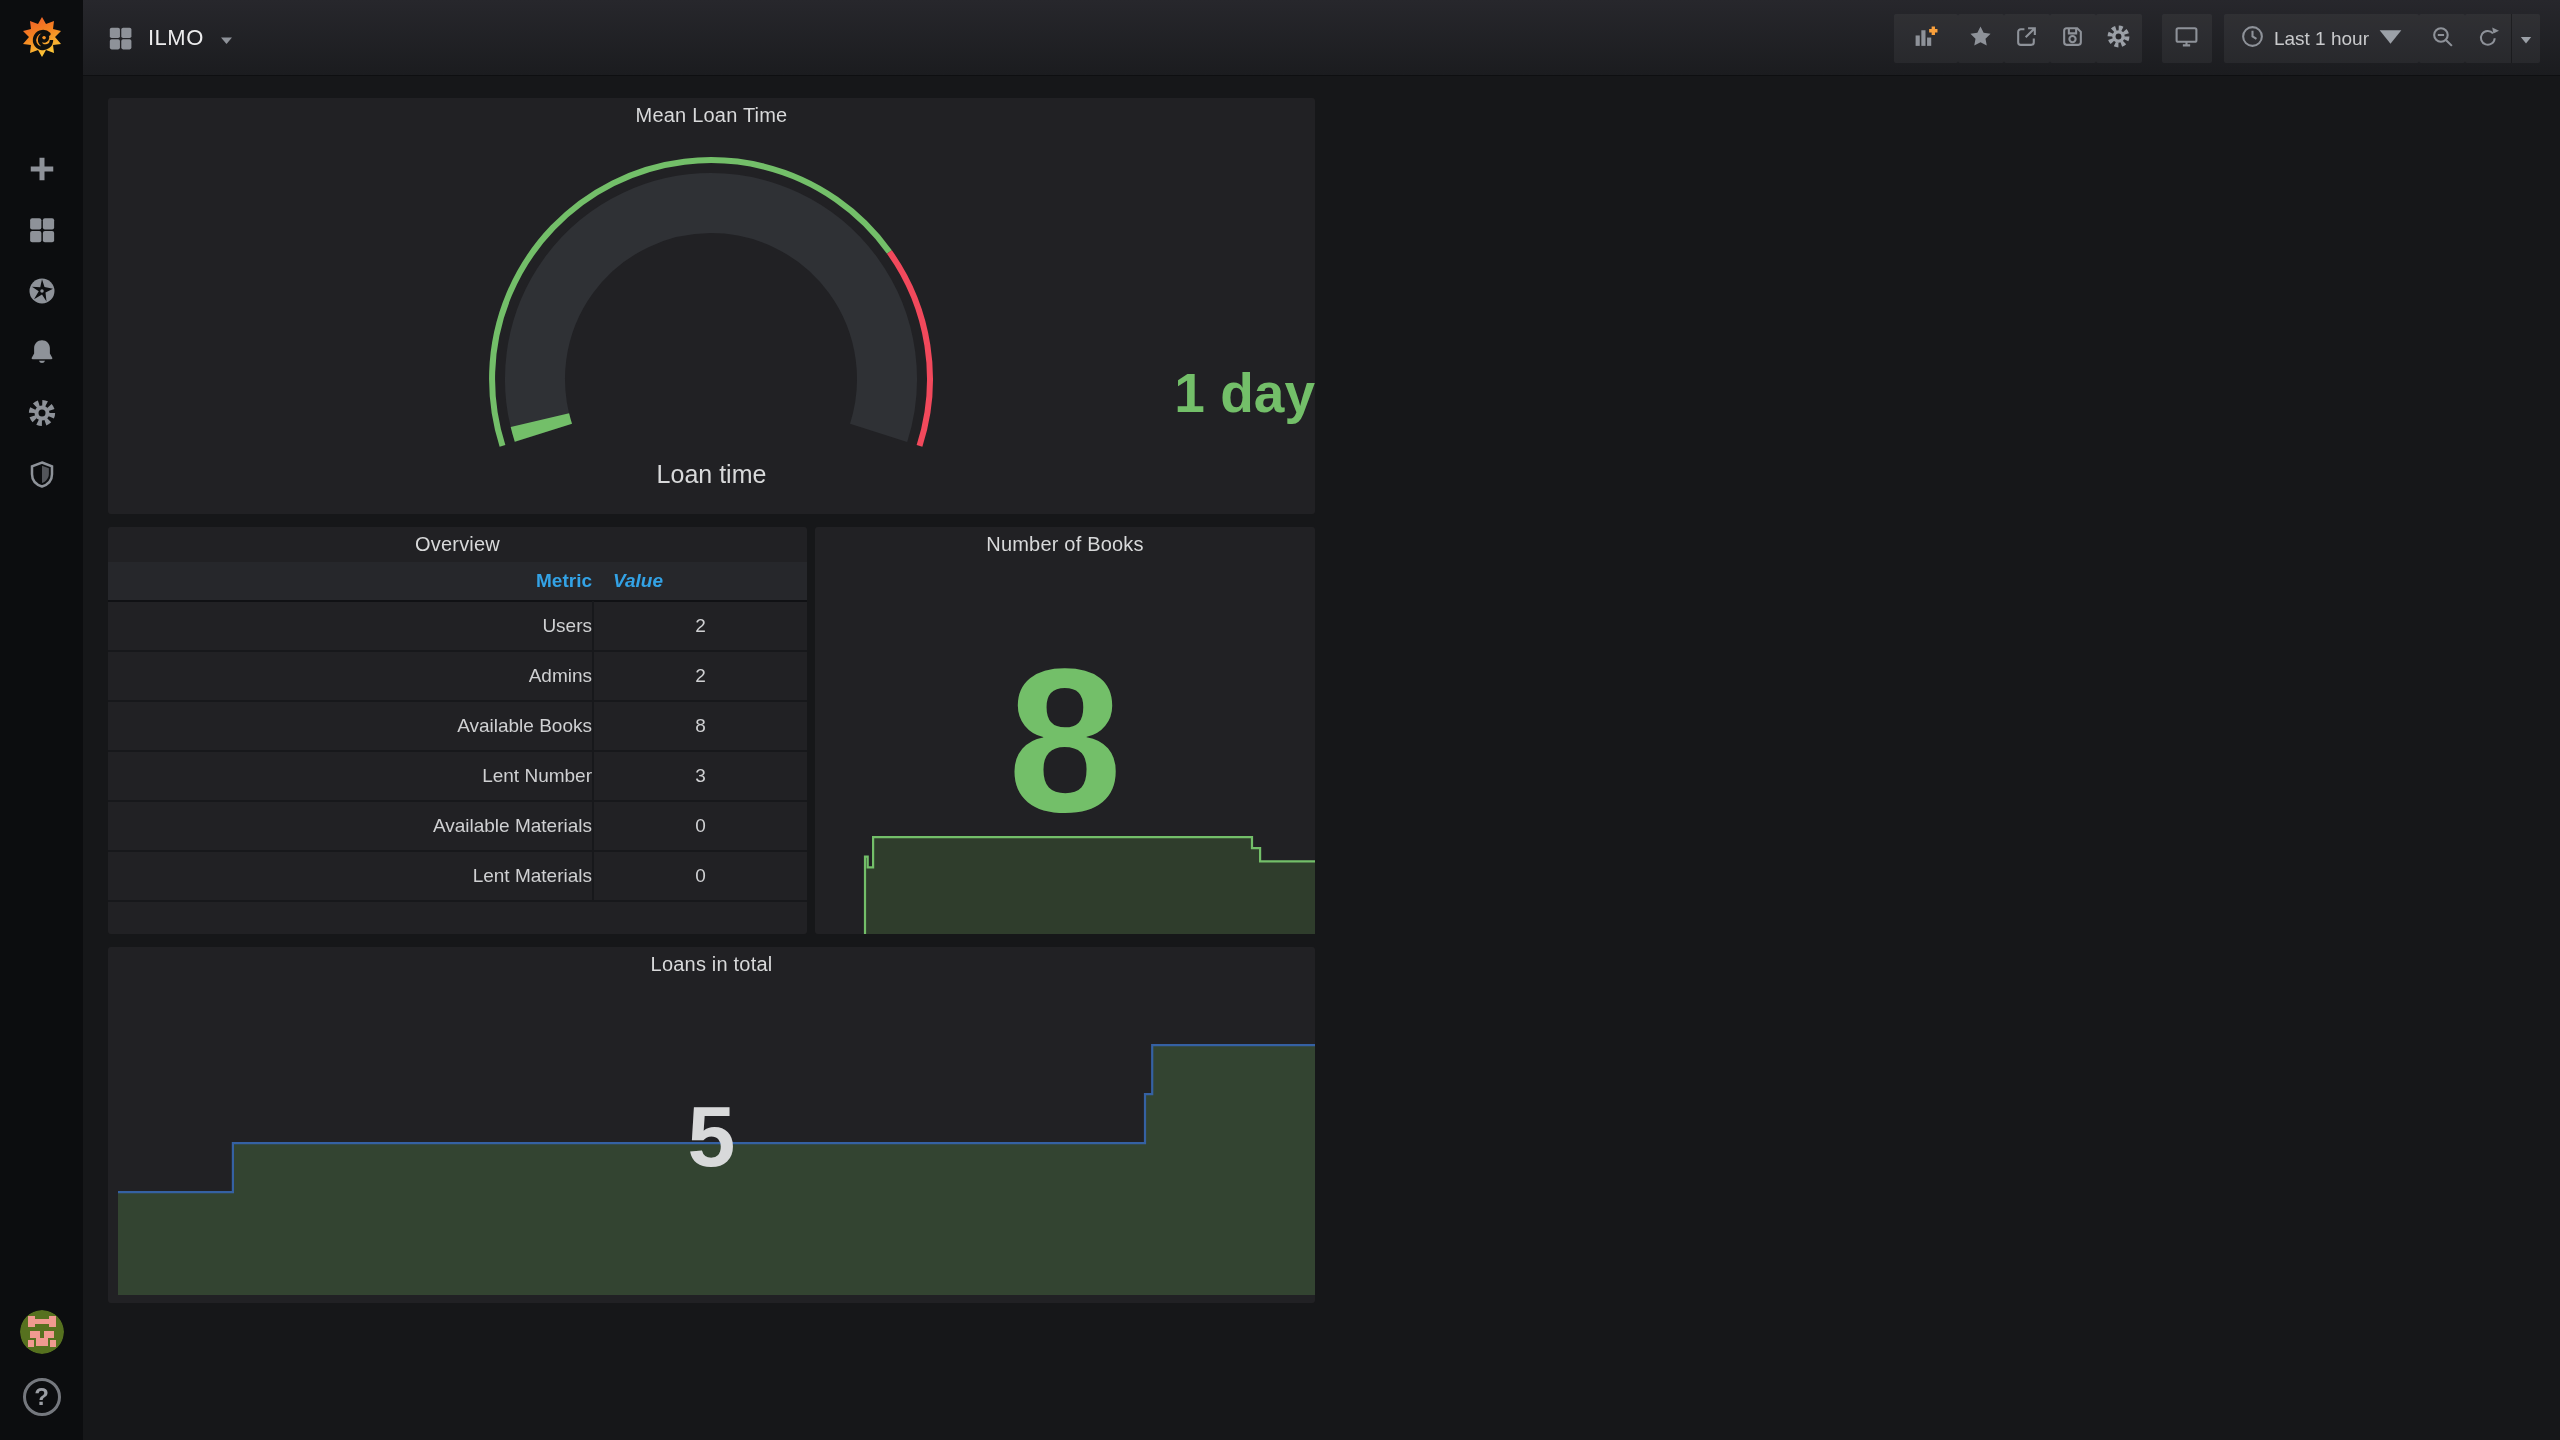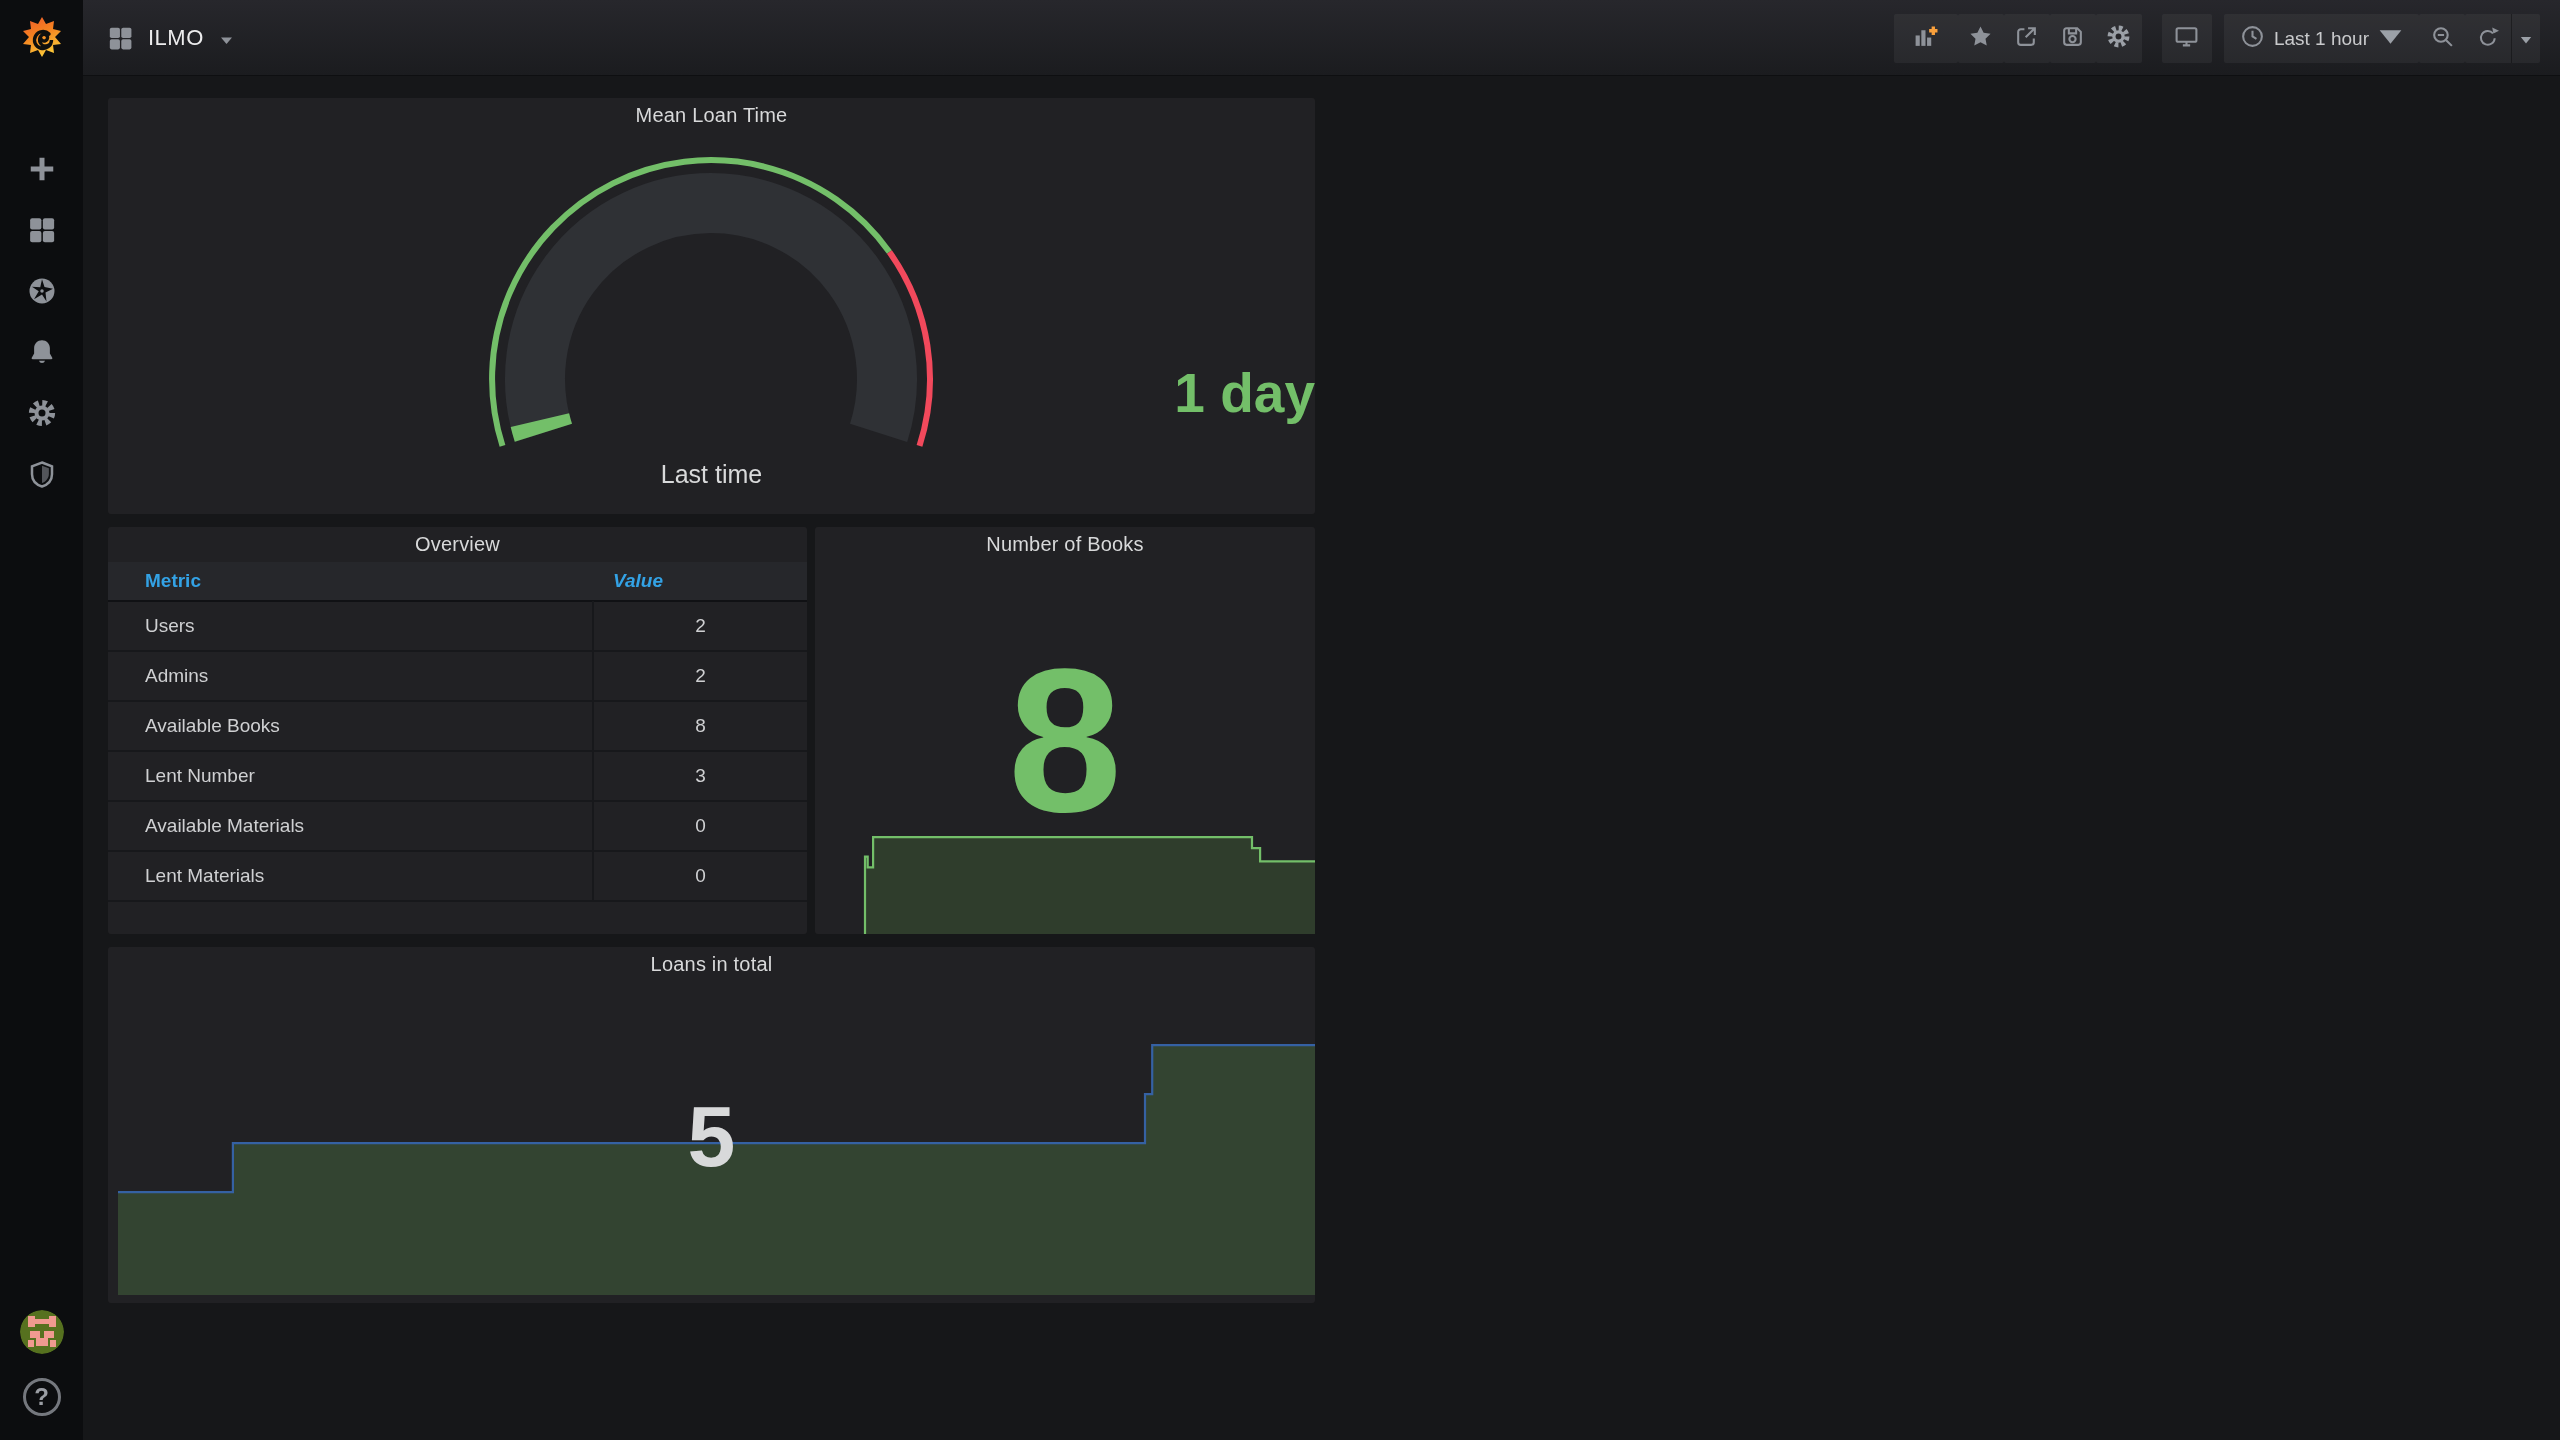--- a/index.html
+++ b/index.html
@@ -56,21 +56,21 @@
 
   .big-number{position:absolute;left:0;right:0;text-align:center;font-weight:bold;z-index:2;}
   #books-value{top:110px;font-size:205px;line-height:205px;color:var(--green);}
   #loans-value{top:146px;font-size:86px;line-height:86px;color:var(--txt);}
 
   
   .tbl{position:absolute;left:0;top:35px;right:0;}
   .t-head{display:flex;height:40px;background:#26272b;border-bottom:2px solid #101114;align-items:center;
     color:var(--header-blue);font-size:19px;font-weight:bold;cursor:pointer;}
   .t-row{display:flex;height:50px;align-items:center;border-bottom:2px solid #17181b;color:#cfd0d2;font-size:19px;}
-  .c-metric{width:484px;padding-left:37px;}
+  .c-metric{width:484px;padding-left:37px;text-align:right;}
   .c-value{width:215px;text-align:center;}
   .t-head .c-value{text-align:left;padding-left:21px;font-style:italic;}
   .t-row .c-value{border-left:2px solid #17181b;height:50px;display:flex;align-items:center;justify-content:center;}
 
   .ic{stroke:var(--dim);fill:none;stroke-width:2;}
   .icf{fill:var(--dim);stroke:none;}
 </style>
 </head>
 <body>
 
@@ -286,21 +286,21 @@
 
   <div class="panel" id="gauge-panel">
     <div class="panel-title">Mean Loan Time</div>
     <svg id="gauge-svg" class="chart-svg" viewBox="0 0 1207 416">
       <path id="gauge-band" fill="none" stroke-linecap="butt" d="M 435.4 334.8 A 176 176 0 1 1 770.6 334.8" stroke="#2f3135" stroke-width="60"></path>
       <path id="gauge-value-arc" fill="none" stroke-linecap="butt" d="M 435.4 334.8 A 176 176 0 0 1 431.9 322.1" stroke="#73BF69" stroke-width="60"></path>
       <path id="gauge-th-green" fill="none" stroke-linecap="butt" d="M 394.5 347.9 A 219 219 0 0 1 781.4 154.0" stroke="#73BF69" stroke-width="6"></path>
       <path id="gauge-th-red" fill="none" stroke-linecap="butt" d="M 781.4 154.0 A 219 219 0 0 1 811.5 347.9" stroke="#F2495C" stroke-width="6"></path>
     </svg>
     <div class="gauge-value">1 day</div>
-    <div class="gauge-label">Last time</div>
+    <div class="gauge-label">Loan time</div>
   </div>
 
   <div class="panel" id="overview-panel">
     <div class="panel-title">Overview</div>
     <div class="tbl">
       <div class="t-head">
         <div class="c-metric">Metric</div>
         <div class="c-value">Value</div>
       </div>
       <div class="t-row">

